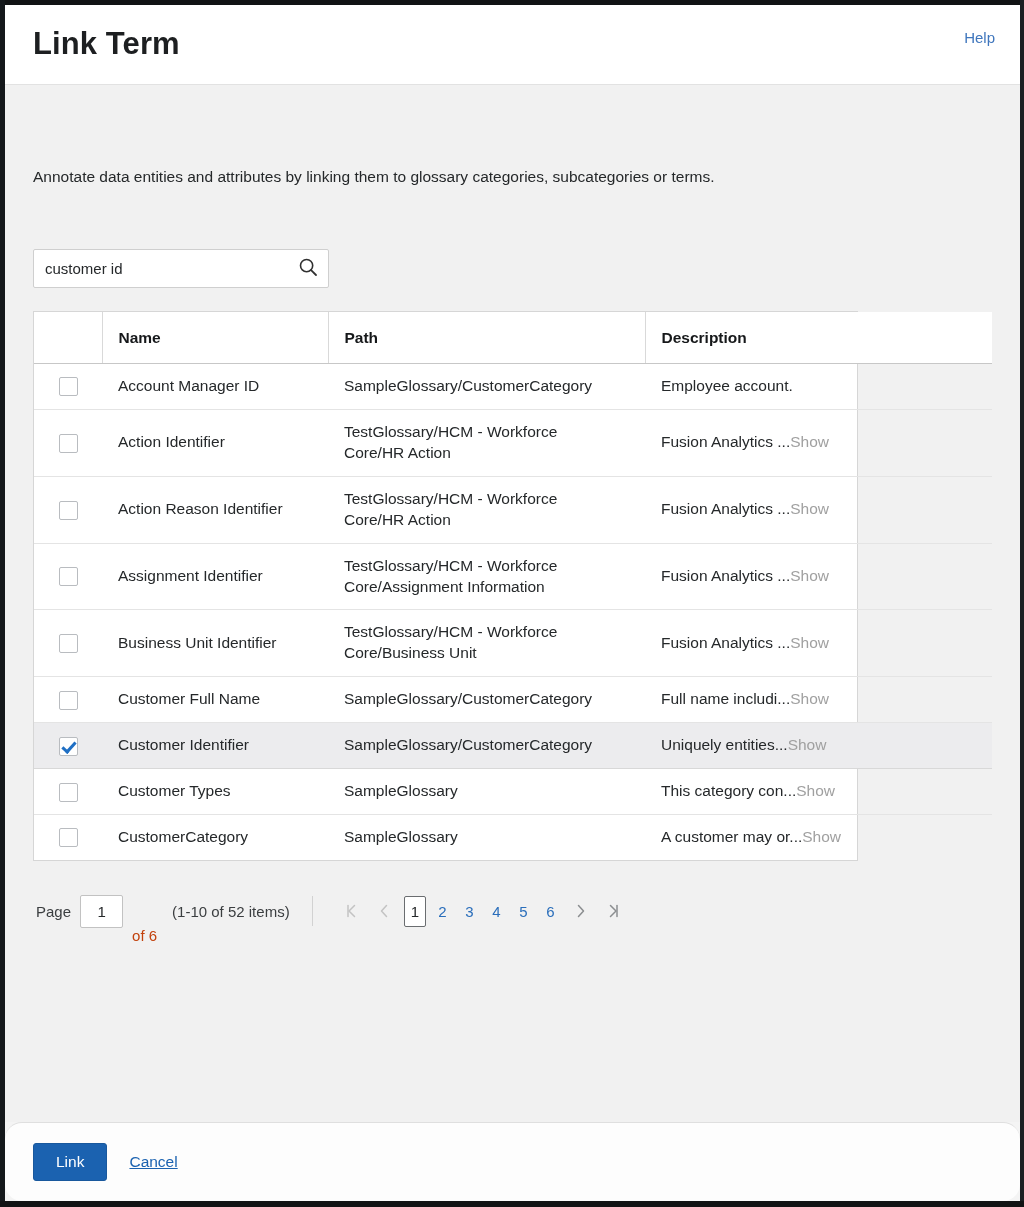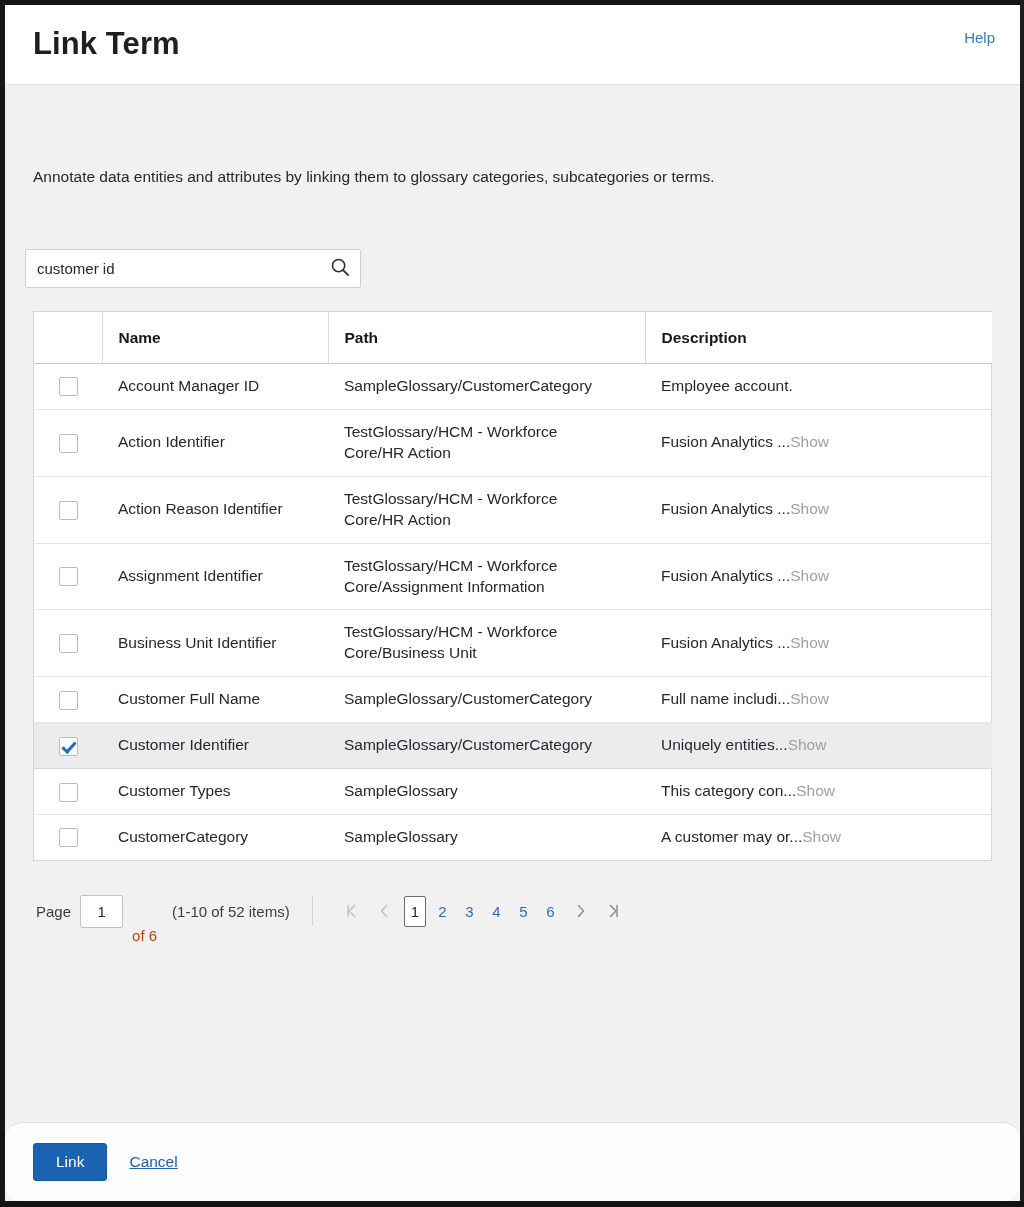--- a/index.html
+++ b/index.html
@@ -90,23 +90,23 @@
     top: 82px;
     font-size: 15.5px;
     color: #25282a;
     line-height: 1.3;
     white-space: nowrap;
   }
 
   
   .search-wrap {
     position: absolute;
-    left: 20px;
+    left: 28px;
     top: 164px;
-    width: 336px;
+    width: 296px;
     height: 39px;
     background: #ffffff;
     border: 1px solid #cfcfcf;
     border-radius: 2px;
     box-sizing: border-box;
     display: flex;
     align-items: center;
   }
   .search-input {
     border: none;
@@ -129,21 +129,21 @@
     align-items: center;
     justify-content: center;
     padding: 0;
   }
 
   
   .table-card {
     position: absolute;
     left: 28px;
     top: 226px;
-    width: 959px;
+    width: 825px;
     background: #ffffff;
     border: 1px solid #d6d6d6;
     box-sizing: border-box;
   }
   table.grid {
     width: 100%;
     border-collapse: collapse;
     table-layout: fixed;
   }
   table.grid thead th {

